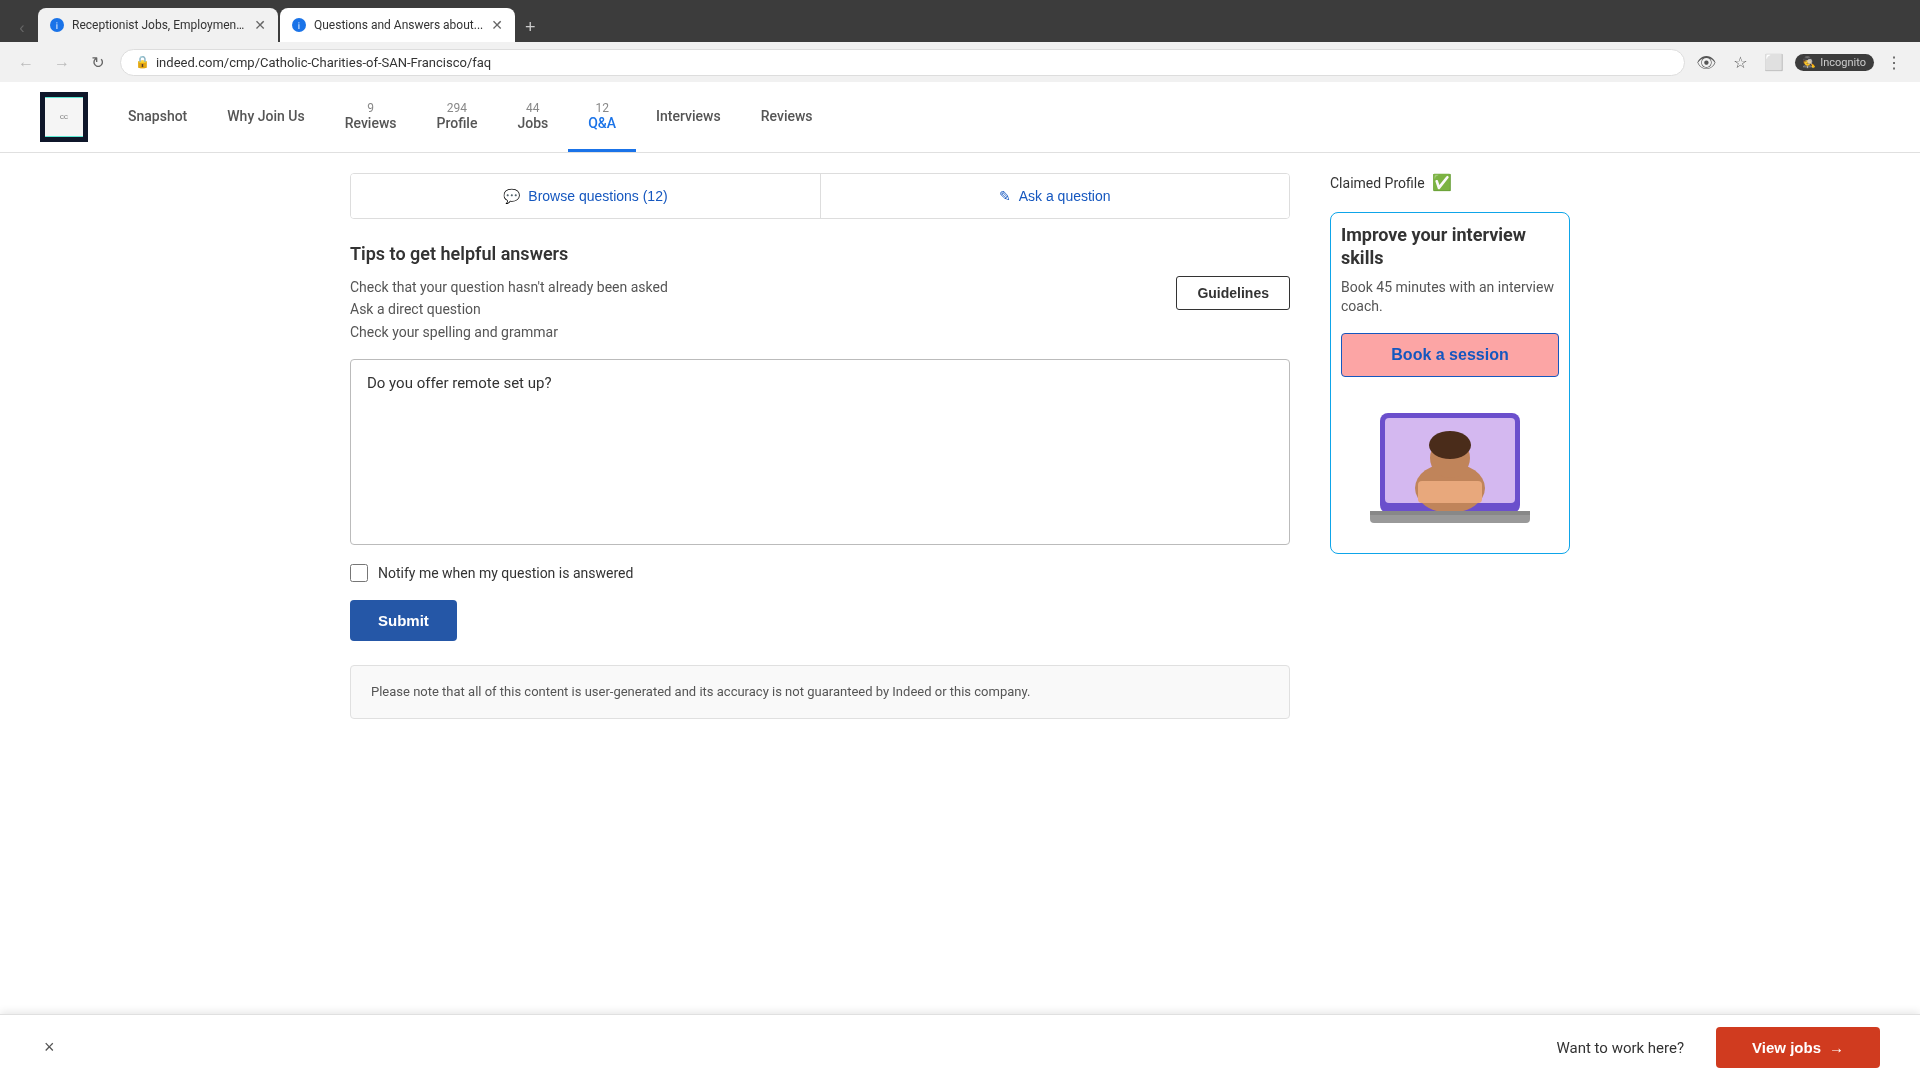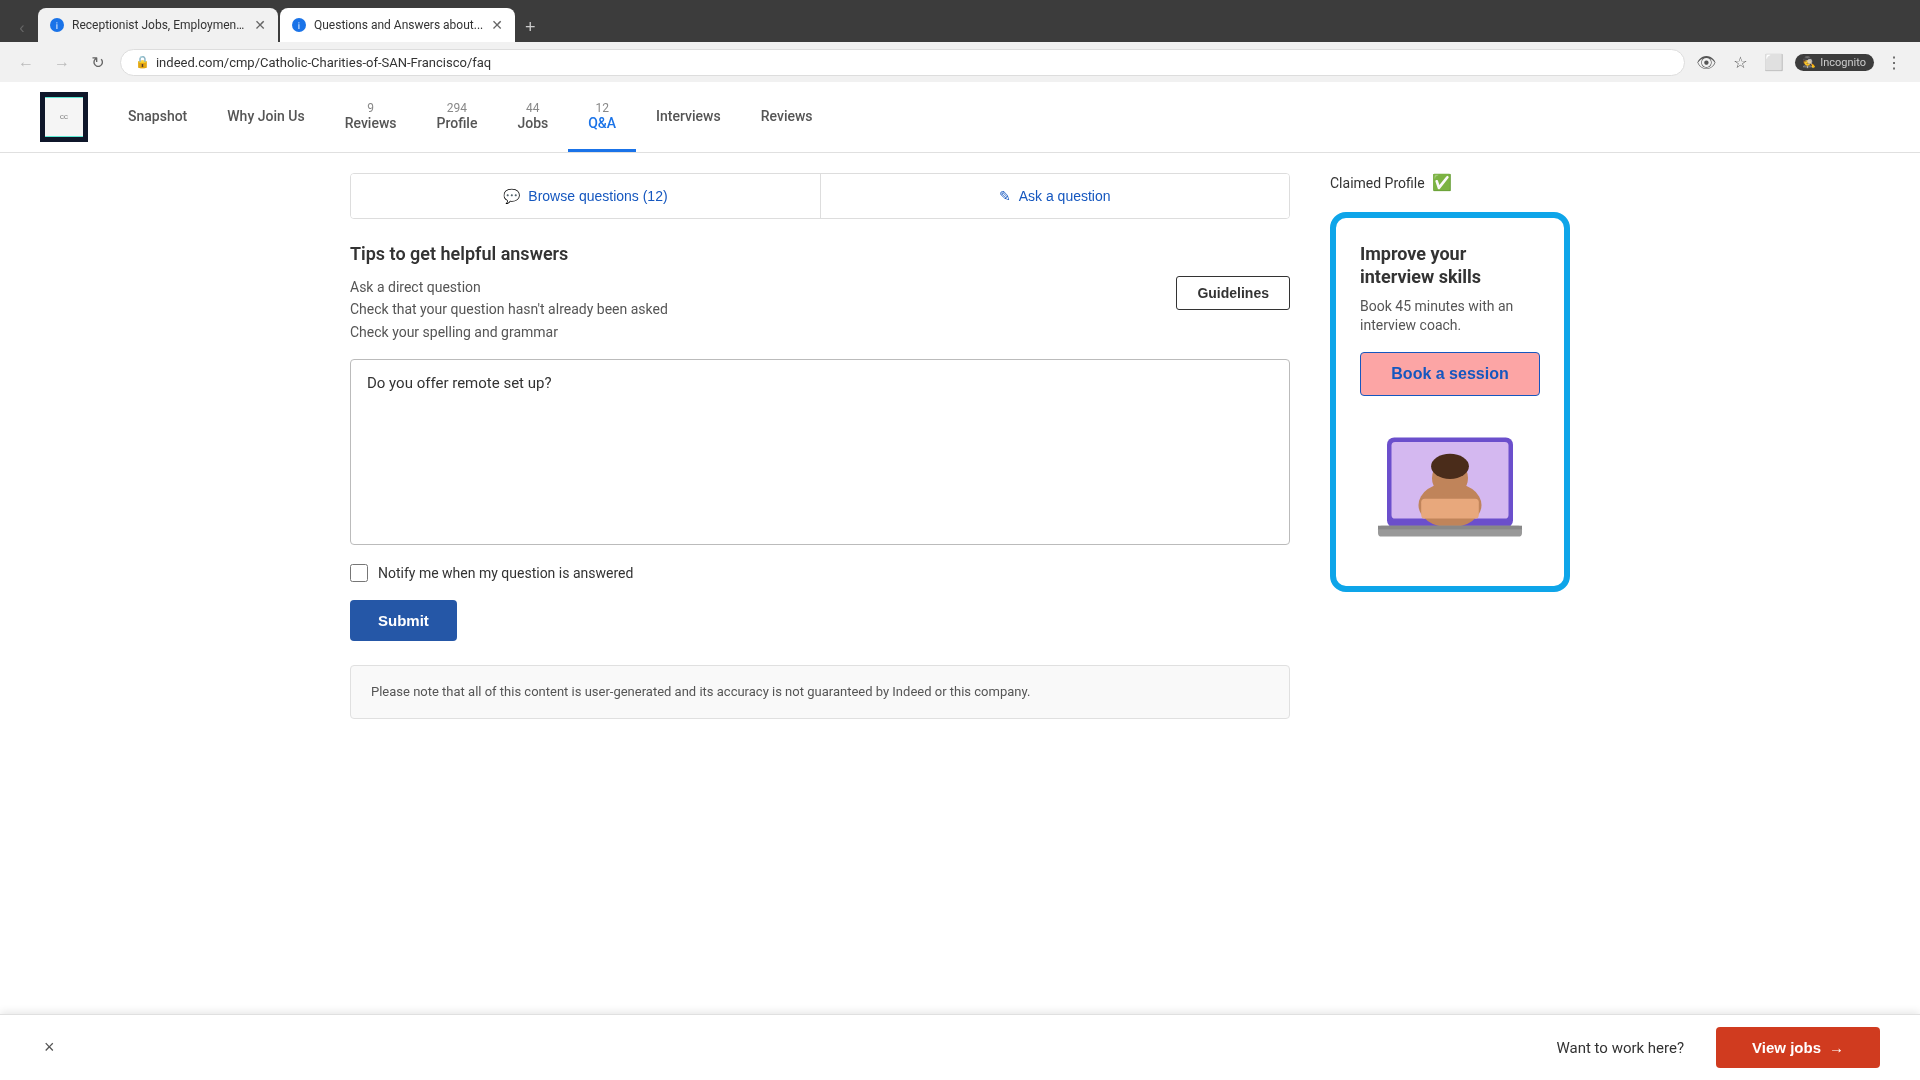--- a/index.html
+++ b/index.html
@@ -63,21 +63,21 @@
     
     .submit-btn { margin-top: 18px; background: #2557a7; color: #ffffff; border: none; padding: 12px 28px; font-size: 15px; font-weight: 600; border-radius: 4px; cursor: pointer; }
 
     
     .disclaimer { margin-top: 24px; background: #f9f9f9; border: 1px solid #e0e0e0; border-radius: 4px; padding: 16px 20px; font-size: 13px; color: #555; line-height: 1.5; }
 
     
     .claimed-profile { display: flex; align-items: center; gap: 8px; margin-top: 20px; margin-bottom: 20px; font-size: 14px; color: #333; }
     .claimed-check { color: #1e8a1e; font-size: 16px; }
 
-    .interview-card { border: 6px solid #0ea5e9; border-radius: 16px; padding: 24px; }
+    .interview-card { border: 1px solid #0ea5e9; border-radius: 8px; padding: 10px; }
     .interview-card-title { font-size: 18px; font-weight: 700; color: #333; margin-bottom: 8px; line-height: 1.3; }
     .interview-card-desc { font-size: 14px; color: #555; margin-bottom: 16px; line-height: 1.4; }
     .book-session-btn { width: 100%; border: 1.5px solid #1557bf; background: #fca5a5; color: #1557bf; font-size: 16px; font-weight: 600; padding: 12px; border-radius: 4px; cursor: pointer; }
 
     
     .illustration { margin-top: 16px; display: flex; justify-content: center; }
 
     
     .bottom-banner { position: fixed; bottom: 0; left: 0; right: 0; background: #fff; border-top: 1px solid #e0e0e0; padding: 12px 40px; display: flex; align-items: center; justify-content: flex-end; gap: 16px; z-index: 100; box-shadow: 0 -2px 8px rgba(0,0,0,0.1); }
     .bottom-banner-text { font-size: 15px; color: #333; flex: 1; text-align: right; margin-right: 16px; }
@@ -182,22 +182,22 @@
         <span>Ask a question</span>
       </button>
     </div>
 
     
     <div class="tips-section">
       <h2 class="tips-title">Tips to get helpful answers</h2>
       <div class="tips-list clearfix">
         <button class="guidelines-btn">Guidelines</button>
         <div id="tips-container">
+            <p>Check that your question hasn't already been asked</p>
             <p>Ask a direct question</p>
-            <p>Check that your question hasn't already been asked</p>
             <p>Check your spelling and grammar</p>
           </div>
       </div>
 
       <div class="question-area">
         <textarea class="question-textarea" placeholder="Do you offer remote set up?" style="">Do you offer remote set up?</textarea>
       </div>
     </div>
 
     

